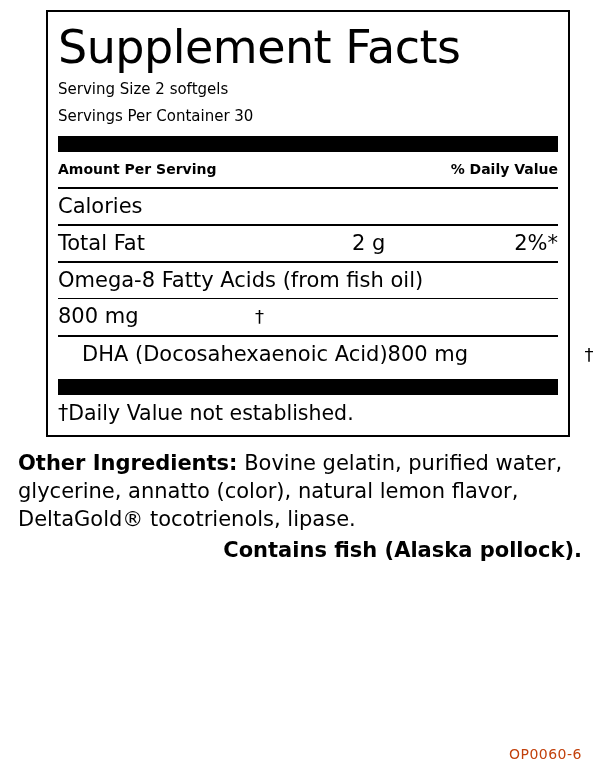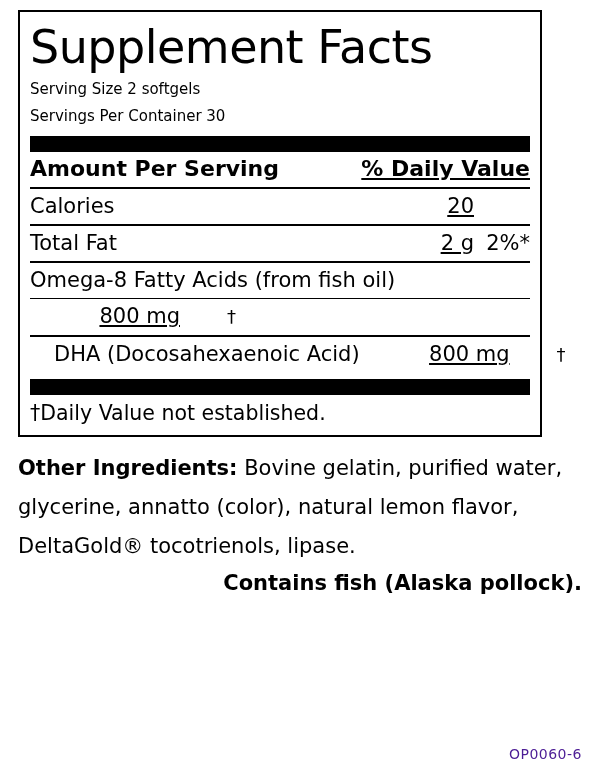--- a/index.html
+++ b/index.html
@@ -22,20 +22,21 @@
     width: 600px;
     height: 774px;
     box-sizing: border-box;
     padding: 10px 18px 0 18px;
   }
   .facts-box {
     border: 2px solid #000;
     box-sizing: border-box;
     padding: 6px 10px 8px 10px;
     width: 524px;
+    margin-left: 28px;
   }
   .title {
     font-size: 46px;
     line-height: 54px;
     font-weight: normal;
     letter-spacing: -0.5px;
     margin: 2px 0 2px 0;
     white-space: nowrap;
   }
   .serving-line {
@@ -63,32 +64,31 @@
     line-height: 30px;
     padding: 2px 0 3px 0;
   }
   .row .label {
     flex: 1 1 auto;
     text-align: left;
     white-space: nowrap;
   }
   .row .amount {
     flex: 0 0 auto;
-    text-align: right;
-    white-space: nowrap;
-    text-decoration: underline;
+    text-align: left;
+    white-space: nowrap;
   }
   .row .dv {
     flex: 0 0 56px;
     text-align: right;
     white-space: nowrap;
   }
   .row.header {
     font-weight: bold;
-    font-size: 22px;
+    font-size: 14px;
   }
   .row.header .label { flex: 1 1 auto; }
   .row.header .amount { flex: 0 0 auto; }
   .row.header .dv { flex: 0 0 0px; }
   .indent {
     padding-left: 24px;
   }
   .amount-w {
     width: 150px;
   }
@@ -98,36 +98,36 @@
     white-space: nowrap;
   }
   .bar-thick-bottom {
     height: 16px;
     background: #000;
     margin: 6px 0 5px 0;
   }
   .other {
     margin-top: 12px;
     font-size: 21px;
-    line-height: 39px;
+    line-height: 28px;
     width: 570px;
   }
   .other b { font-weight: bold; }
   .contains {
     font-weight: bold;
     font-size: 21px;
     line-height: 31px;
     margin-top: 2px;
     text-align: right;
   }
   .code {
     position: absolute;
     right: 18px;
     bottom: 12px;
-    color: #4c1d95;
+    color: #c2410c;
     font-size: 14px;
     letter-spacing: 0.5px;
   }
   .dagger-cell {
     flex: 0 0 56px;
     text-align: right;
     font-size: 18px;
   }
 </style>
 </head>
@@ -147,21 +147,20 @@
     <div class="row header">
       <span class="label">Amount Per Serving</span>
       <span class="amount">% Daily Value</span>
       <span class="dv"></span>
     </div>
 
     <div class="rule"></div>
 
     <div class="row">
       <span class="label">Calories</span>
-      <span class="amount amount-w">20</span>
       <span class="dv"></span>
     </div>
 
     <div class="rule-thin"></div>
 
     <div class="row">
       <span class="label">Total Fat</span>
       <span class="amount amount-w">2 g</span>
       <span class="dv">2%*</span>
     </div>

